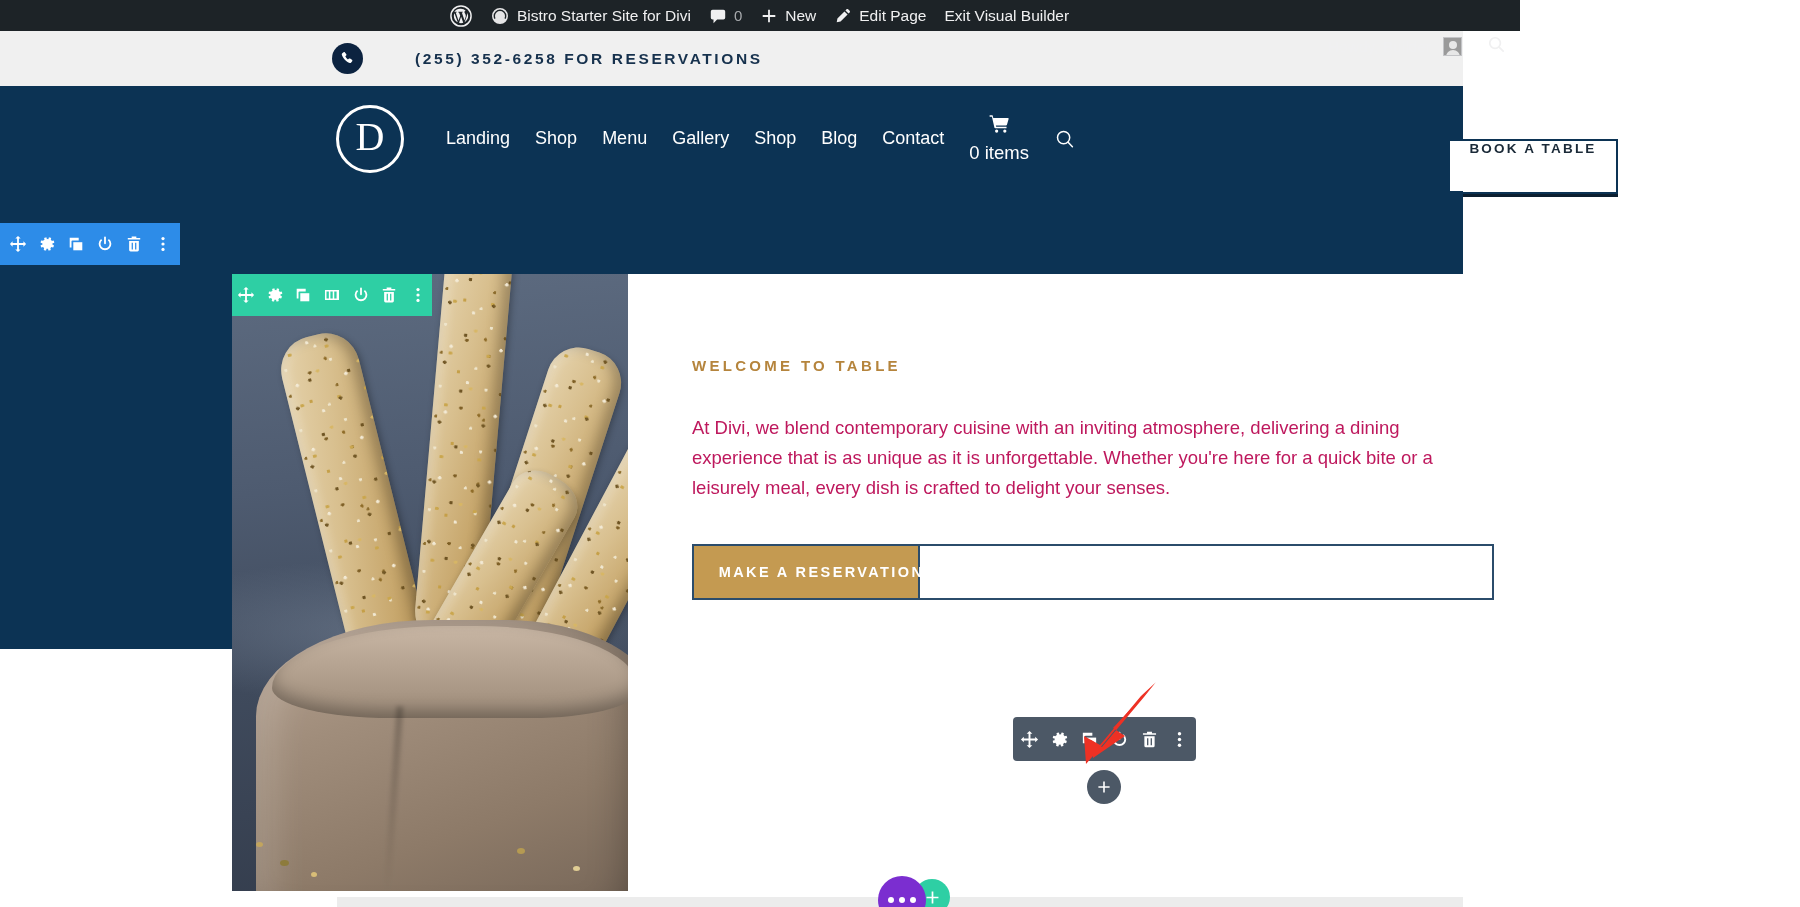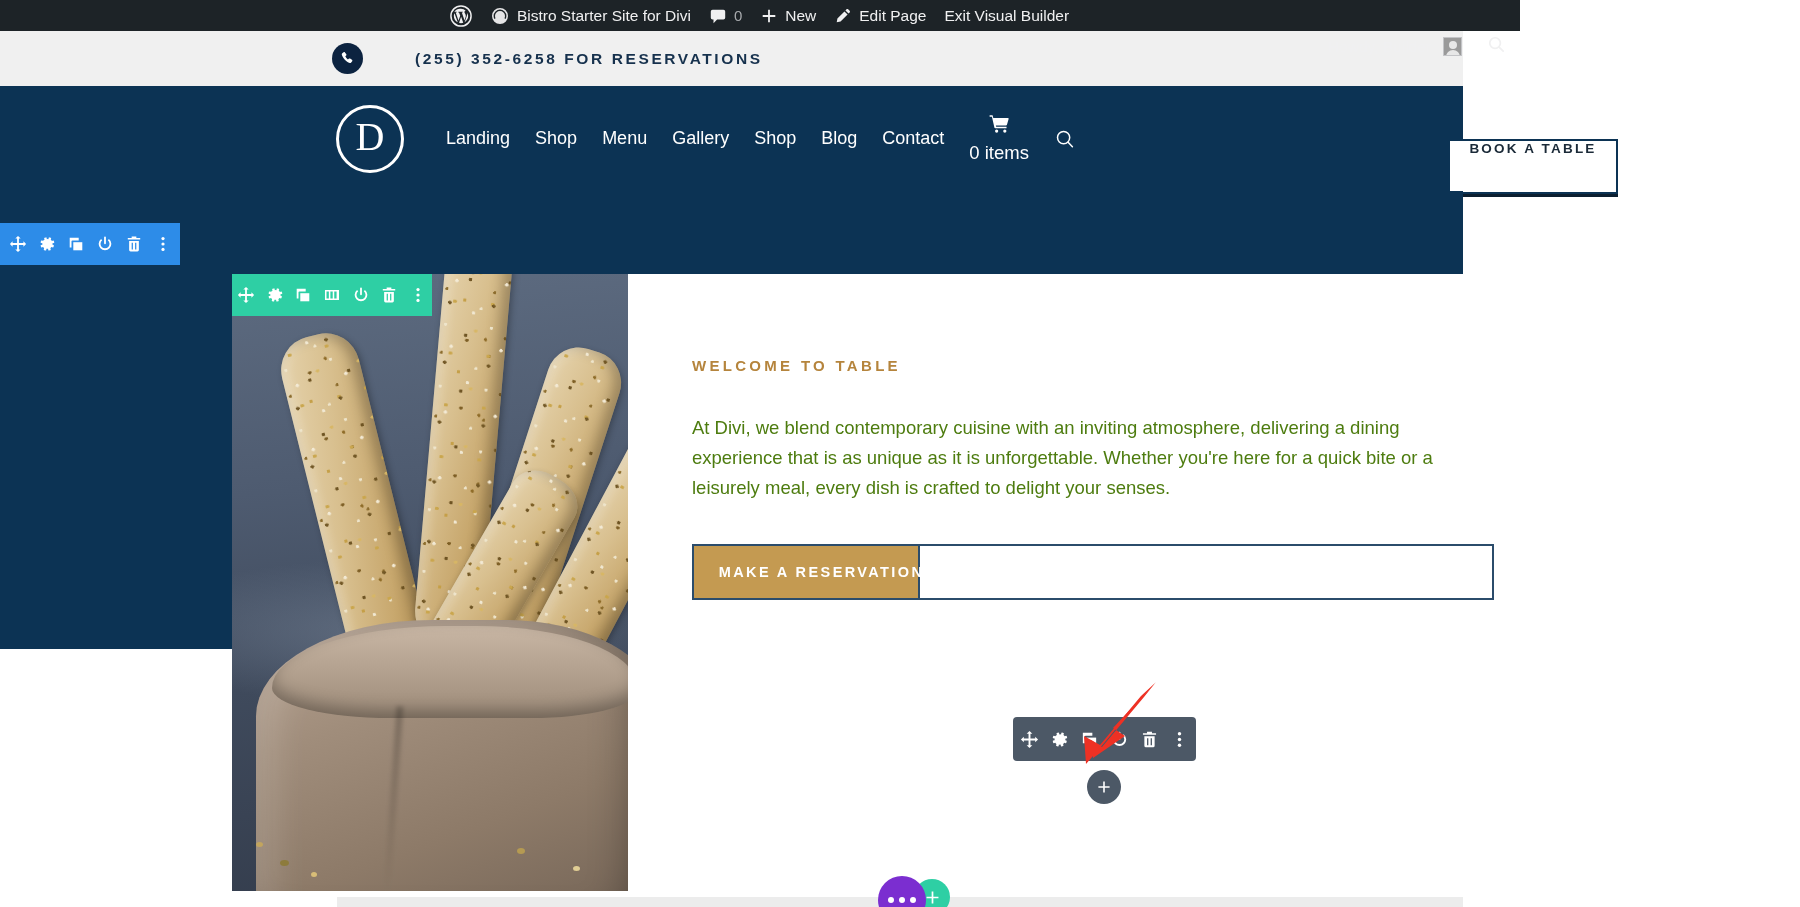--- a/index.html
+++ b/index.html
@@ -183,21 +183,21 @@
     margin-top:23px;
   }
   .hero-h1{
     margin-top:26px;
     font-family:"Liberation Serif", serif;
     color:#11365c; font-size:68px; line-height:1.0; font-weight:700;
     letter-spacing:-0.5px;
   }
   .hero-p{
     margin-top:39px;
-    color:#4d7c0f; font-size:18.5px; line-height:1.62; max-width:762px;
+    color:#be185d; font-size:18.5px; line-height:1.62; max-width:762px;
   }
   .btn-row{
     margin-top:41px; position:relative;
     width:802px; height:56px;
     border:2px solid #2b4c6b;
     display:flex; align-items:center;
   }
   .reserve-btn{
     width:226px; height:100%;
     background:#c49a51;

